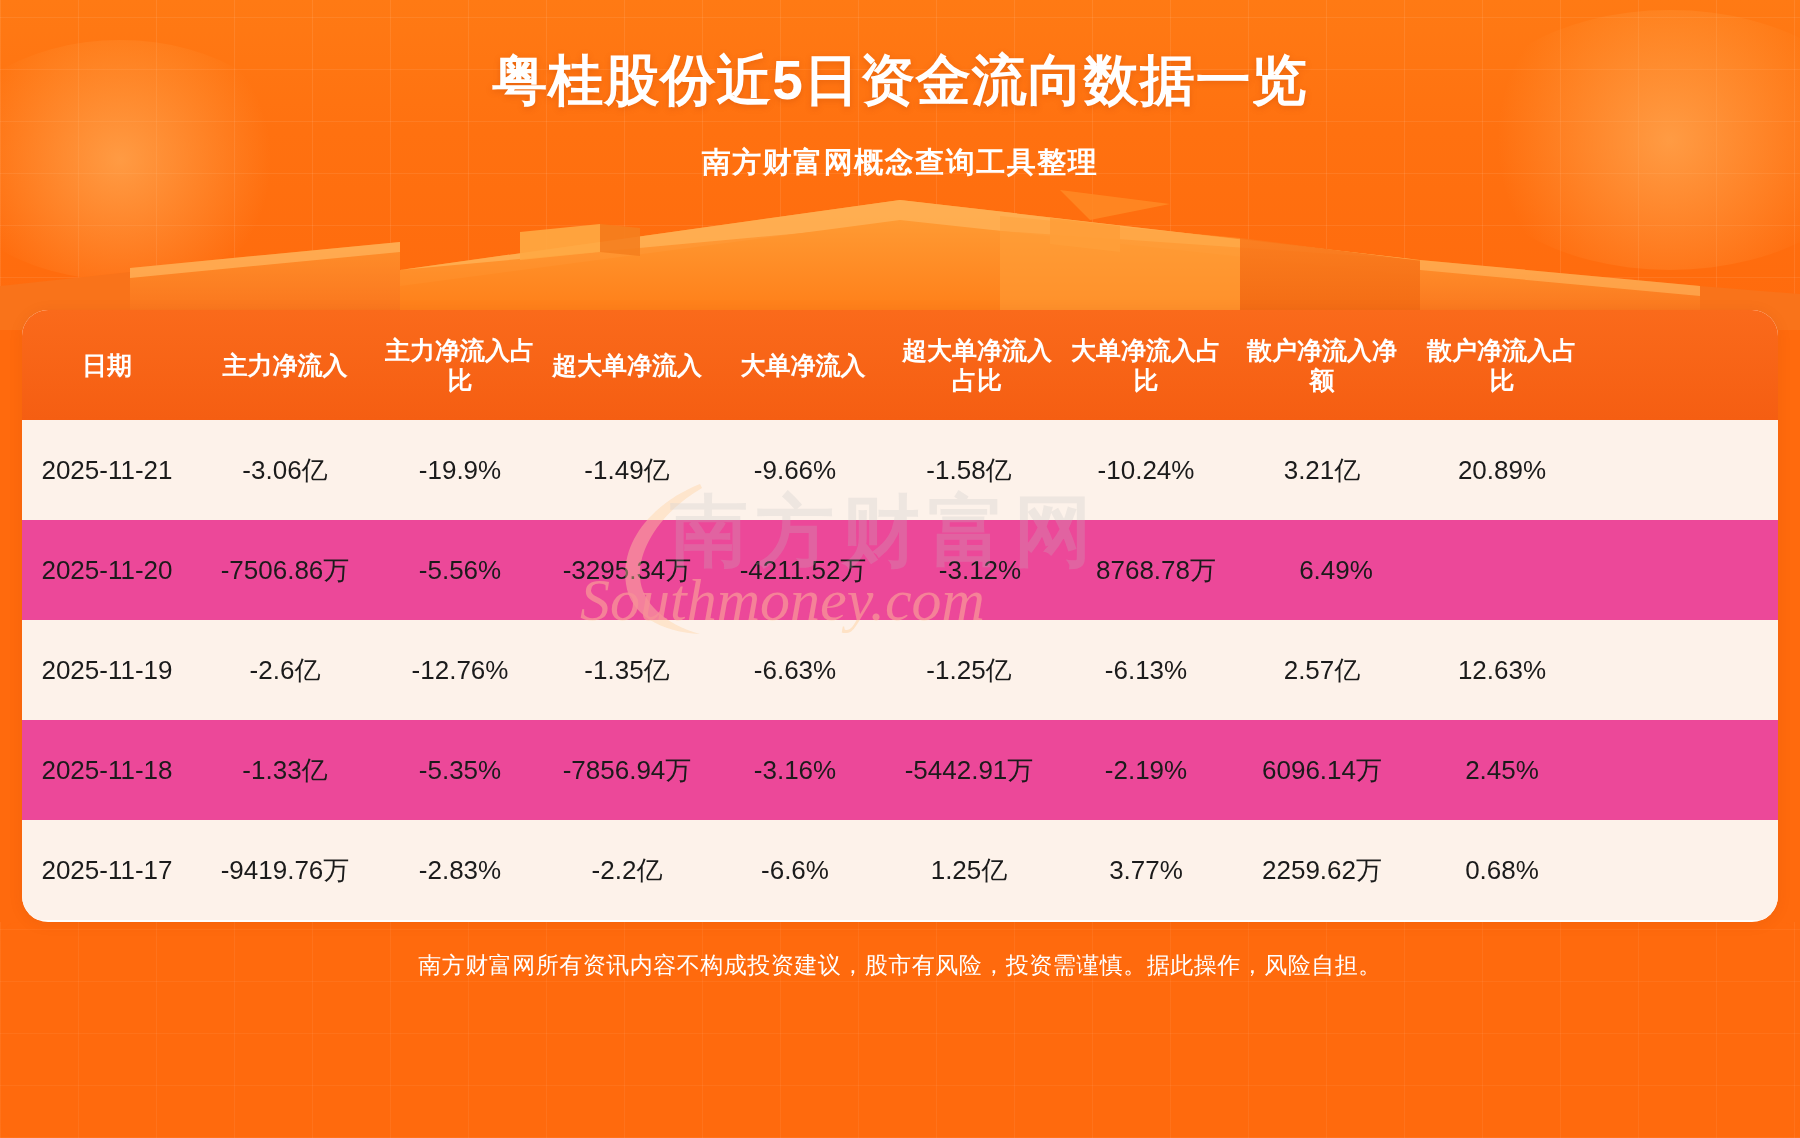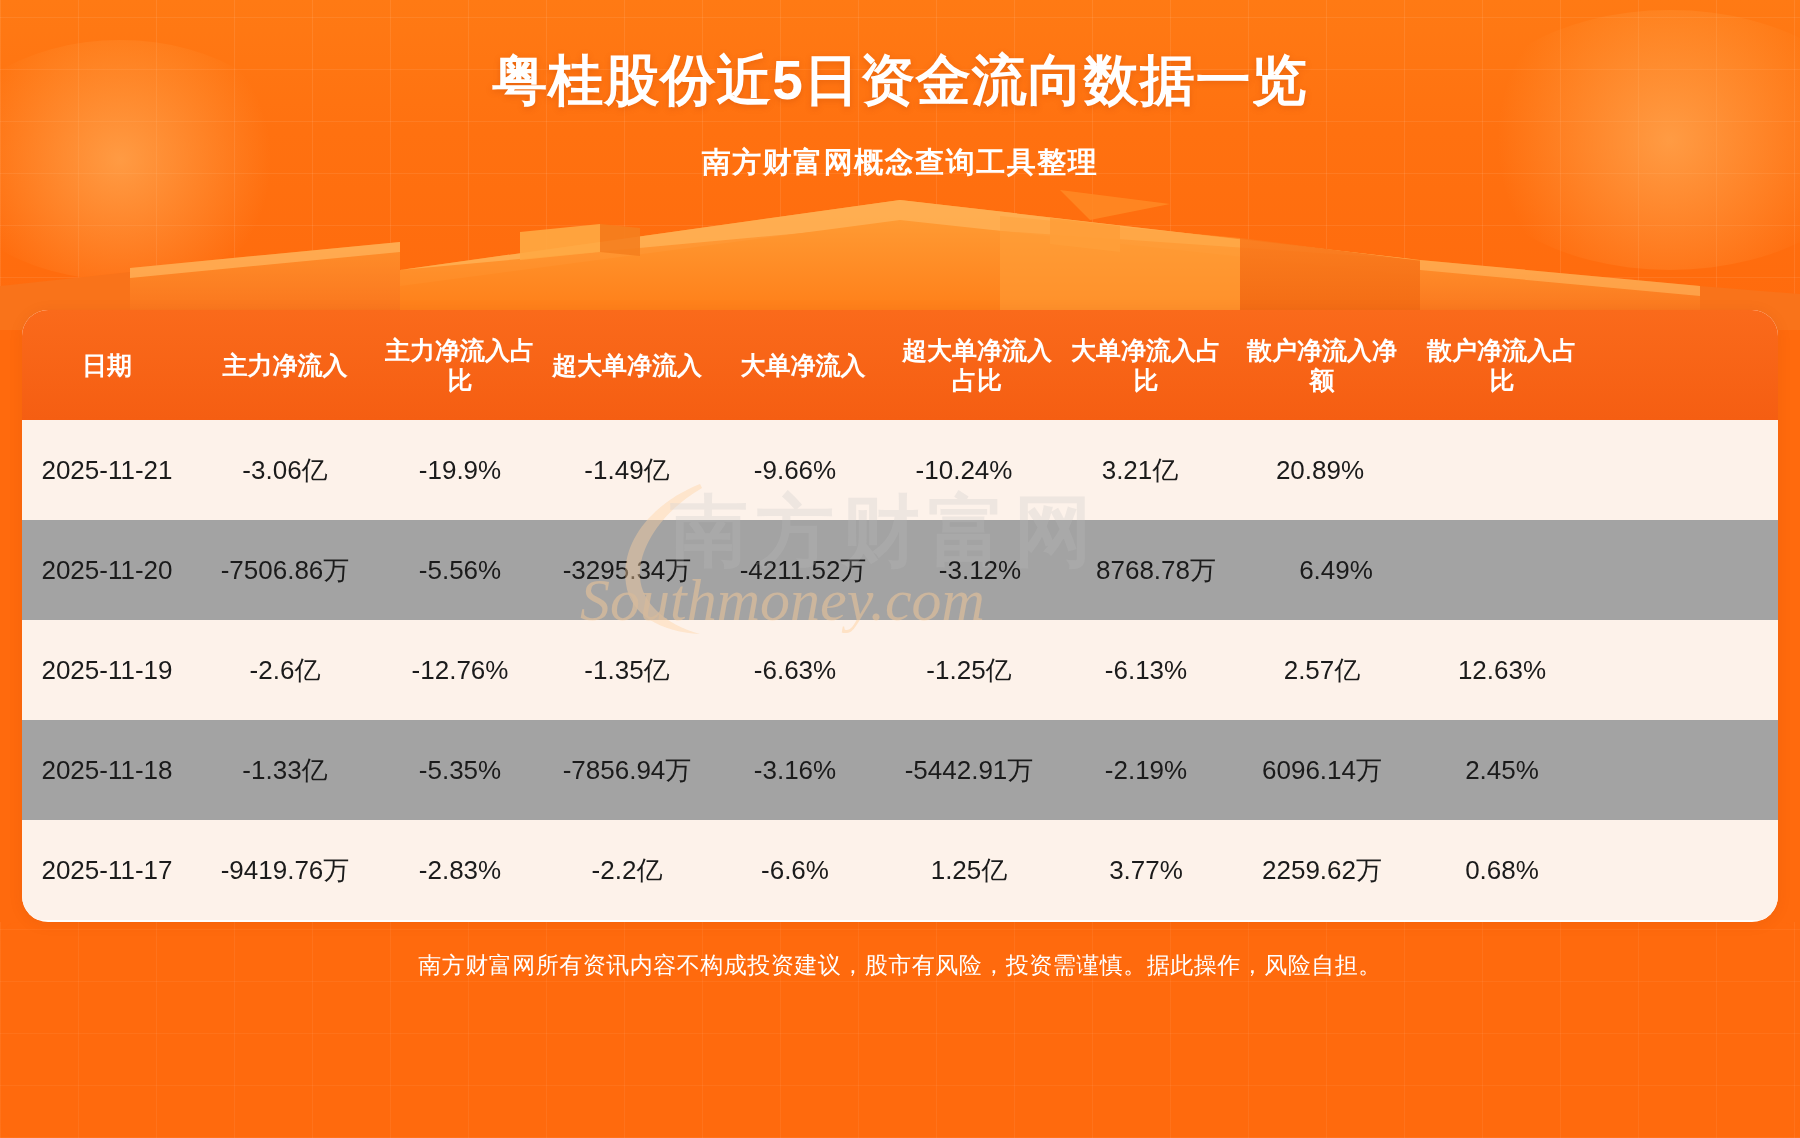--- a/index.html
+++ b/index.html
@@ -58,21 +58,21 @@
     display:flex; height:110px; width:100%;
     background:linear-gradient(180deg,#FA6A1B 0%, #F55E12 100%);
   }
   .th {
     display:flex; align-items:center; justify-content:center; text-align:center;
     color:#FFFFFF; font-size:25px; font-weight:bold; line-height:1.22;
     padding:0 4px;
   }
   .trow { display:flex; width:100%; height:100px; }
   .trow.odd  { background:#FDF2EA; }
-  .trow.even { background:#a3a3a3; }
+  .trow.even { background:#ec4899; }
   .td {
     display:flex; align-items:center; justify-content:center; text-align:center;
     color:#1B1B1B; font-size:26px; padding:0 4px; white-space:nowrap;
   }
 
   
   .c0 { width:170px; }
   .c1 { width:186px; }
   .c2 { width:164px; }
   .c3 { width:170px; }
@@ -185,20 +185,21 @@
     <div class="th c7">散户净流入净额</div>
     <div class="th c8">散户净流入占比</div>
   </div>
 
   <div class="trow odd">
     <div class="td c0">2025-11-21</div>
     <div class="td c1">-3.06亿</div>
     <div class="td c2">-19.9%</div>
     <div class="td c3">-1.49亿</div>
     <div class="td c4">-9.66%</div>
+    <div class="td c5">-1.58亿</div>
     <div class="td c6">-10.24%</div>
     <div class="td c7">3.21亿</div>
     <div class="td c8">20.89%</div>
   </div>
 
   <div class="trow even">
     <div class="td c0">2025-11-20</div>
     <div class="td c1">-7506.86万</div>
     <div class="td c2">-5.56%</div>
     <div class="td c3">-3295.34万</div>

